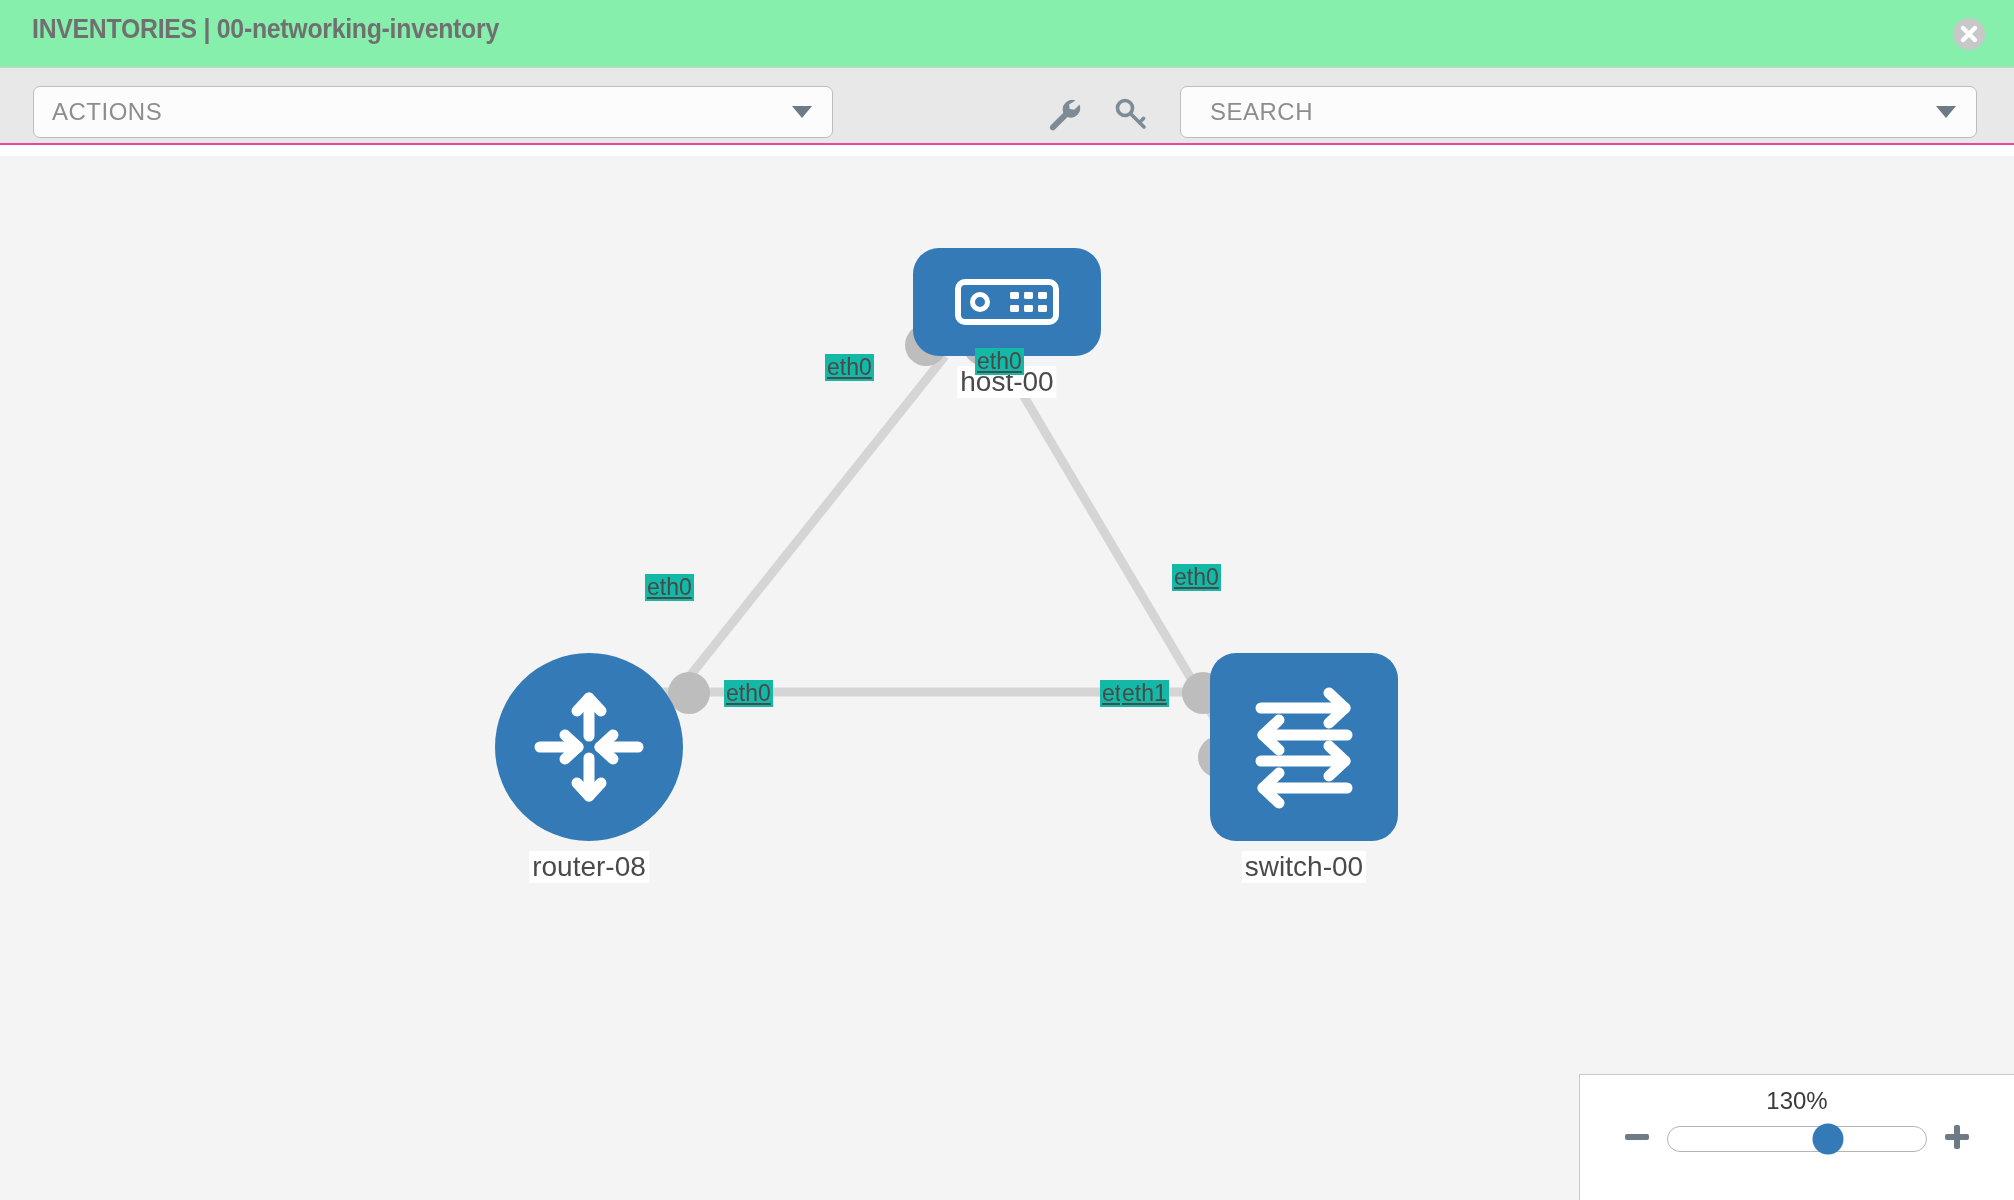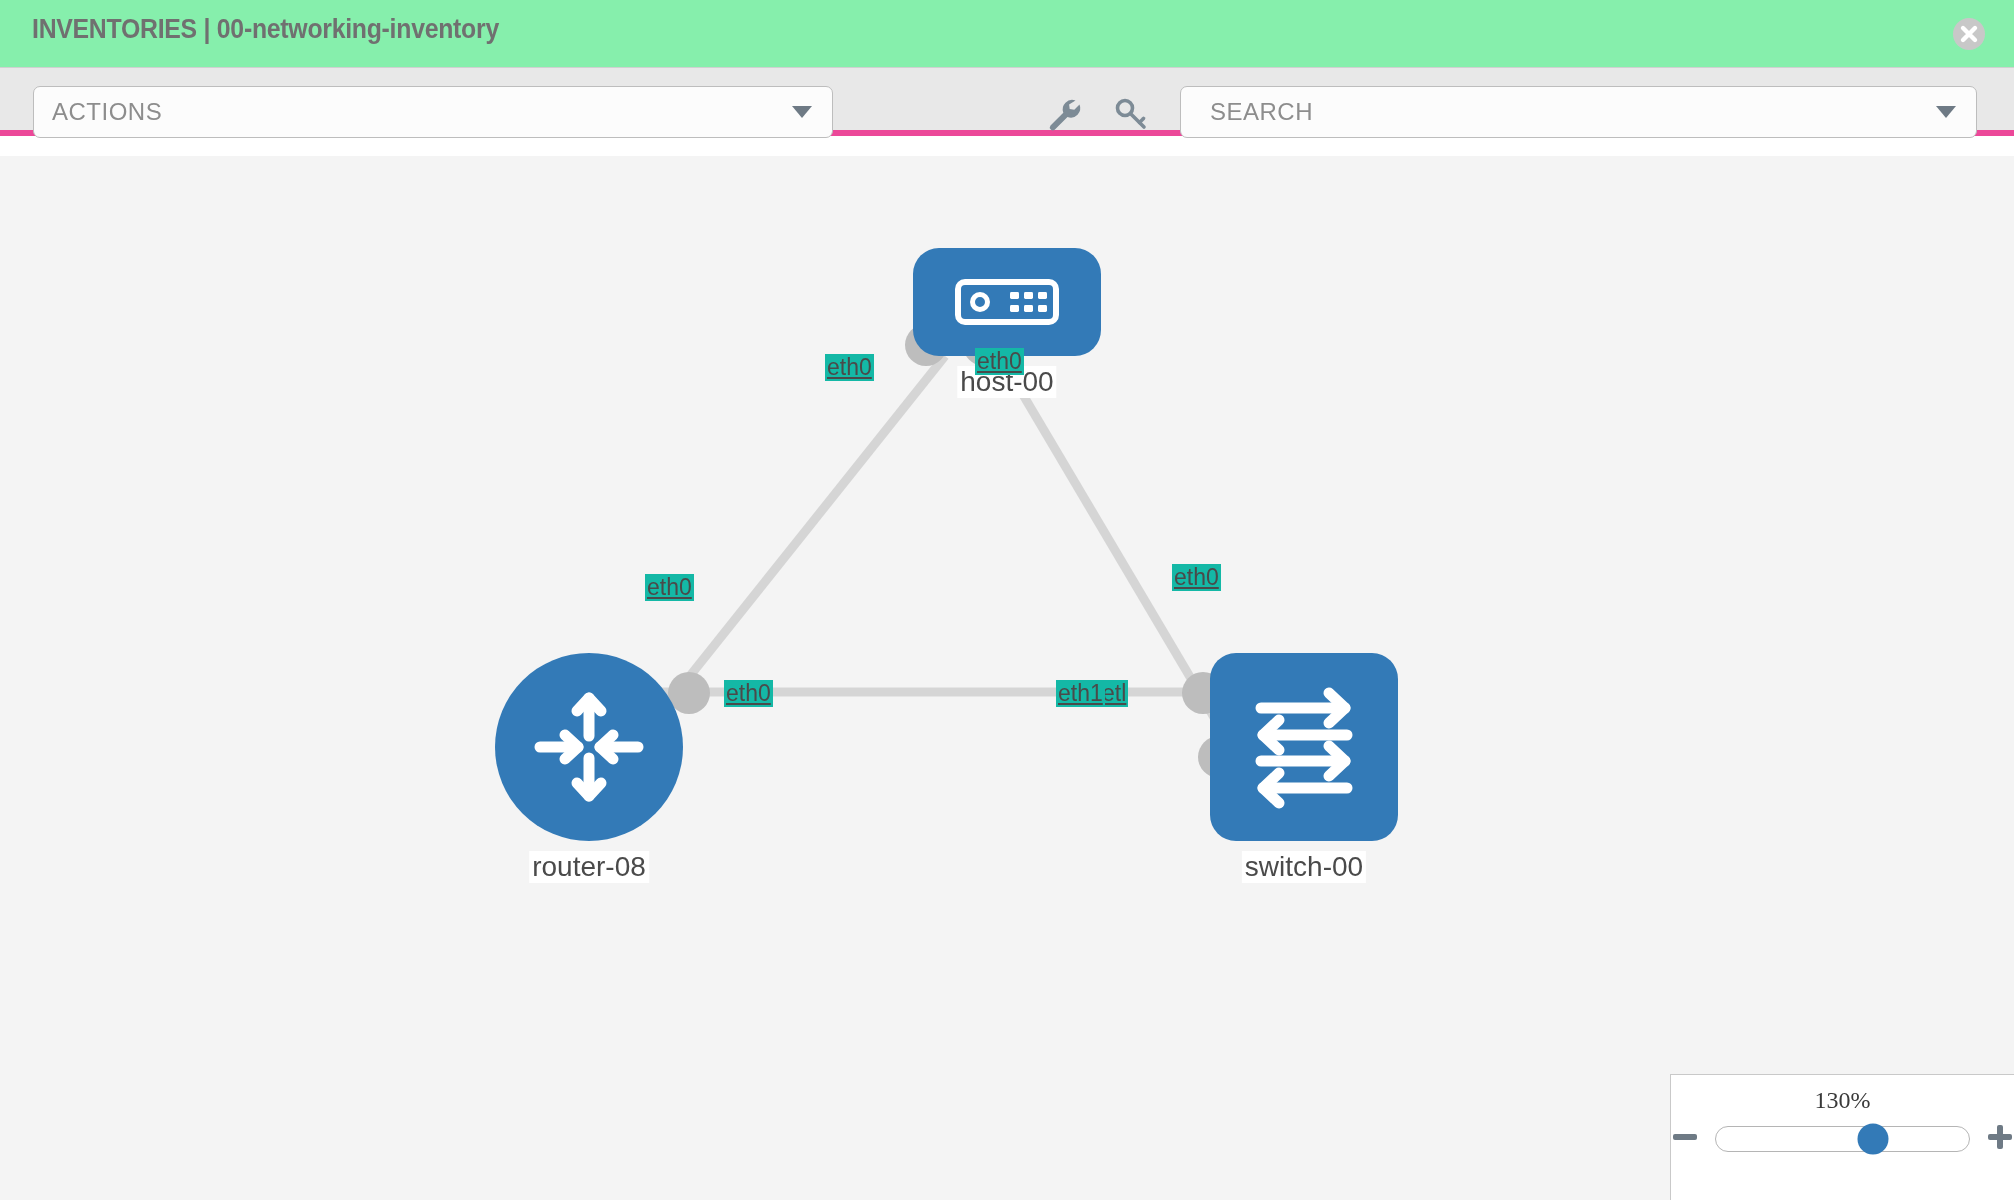--- a/index.html
+++ b/index.html
@@ -25,22 +25,22 @@
   }
   .close-btn {
     position: absolute; right: 29px; top: 18px;
     width: 32px; height: 32px; border-radius: 50%;
     background: #c8c8c8; cursor: pointer;
   }
   .close-btn svg { display: block; }
 
   
   .toolbar {
-    position: absolute; left: 0; top: 68px; width: 2014px; height: 68px;
-    background: #e8e8e8; border-bottom: 6px solid #ec4899;
+    position: absolute; left: 0; top: 68px; width: 2014px; height: 77px;
+    background: #e8e8e8; border-bottom: 2px solid #ec4899;
   }
   .select-box {
     position: absolute; background: #fcfcfc;
     border: 1px solid #bdbdbd; border-radius: 7px;
     height: 52px; display: flex; align-items: center; cursor: pointer;
   }
   .actions-select { left: 33px; top: 18px; width: 800px; }
   .search-select  { left: 1180px; top: 18px; width: 797px; padding-left: 11px; }
   .select-label {
     flex: 1; padding-left: 18px; font-size: 24px; color: #8d8d8d;
@@ -85,22 +85,22 @@
     position: absolute; width: 42px; height: 42px; border-radius: 50%;
     background: #bdbdbd; cursor: pointer;
   }
   .edge-label {
     position: absolute; font-size: 23px; color: #4a4a4a;
     background: #14b8a6; padding: 0 2px; white-space: nowrap; text-decoration: underline;
   }
 
   
   .zoom-panel {
-    position: absolute; right: 0; bottom: 0; width: 344px; height: 126px;
-    background: #ffffff; border: 1px solid #c9c9c9; border-right: none; border-bottom: none; font-family: Liberation Serif, serif;
+    position: absolute; right: 0; bottom: 0; width: 435px; height: 126px;
+    background: #ffffff; border: 1px solid #c9c9c9; border-right: none; border-bottom: none;
   }
   .zoom-value {
     position: absolute; top: 12px; width: 100%; text-align: center;
     font-size: 24px; color: #3a3a3a;
   }
   .zoom-row {
     position: absolute; top: 48px; left: 0; width: 100%;
     display: flex; align-items: center; justify-content: center; gap: 16px;
   }
   .zoom-minus, .zoom-plus { cursor: pointer; }
@@ -233,21 +233,21 @@
       </div>
       <div class="node-label" style="top:198px;">switch-00</div>
     </div>
 
     <div class="edge-label" style="left:825px; top:198px;">eth0</div>
     <div class="edge-label" style="left:975px; top:192px;">eth0</div>
     <div class="edge-label" style="left:645px; top:418px;">eth0</div>
     <div class="edge-label" style="left:1172px; top:408px;">eth0</div>
     <div class="edge-label" style="left:724px; top:524px;">eth0</div>
     <div class="edge-label" style="left:1100px; top:524px;">etl</div>
-    <div class="edge-label" style="left:1056px; top:524px;">eth1</div>
+    <div class="edge-label" style="left:1120px; top:524px;">eth1</div>
 
     <div class="zoom-panel">
       <div class="zoom-value">130%</div>
       <div class="zoom-row">
         <div class="zoom-minus">
           <svg width="28" height="28" viewBox="0 0 28 28" aria-hidden="true">
             <rect x="2" y="11" width="24" height="6" rx="2" fill="#6e7a85"></rect>
           </svg>
         </div>
         <div class="slider-track">

